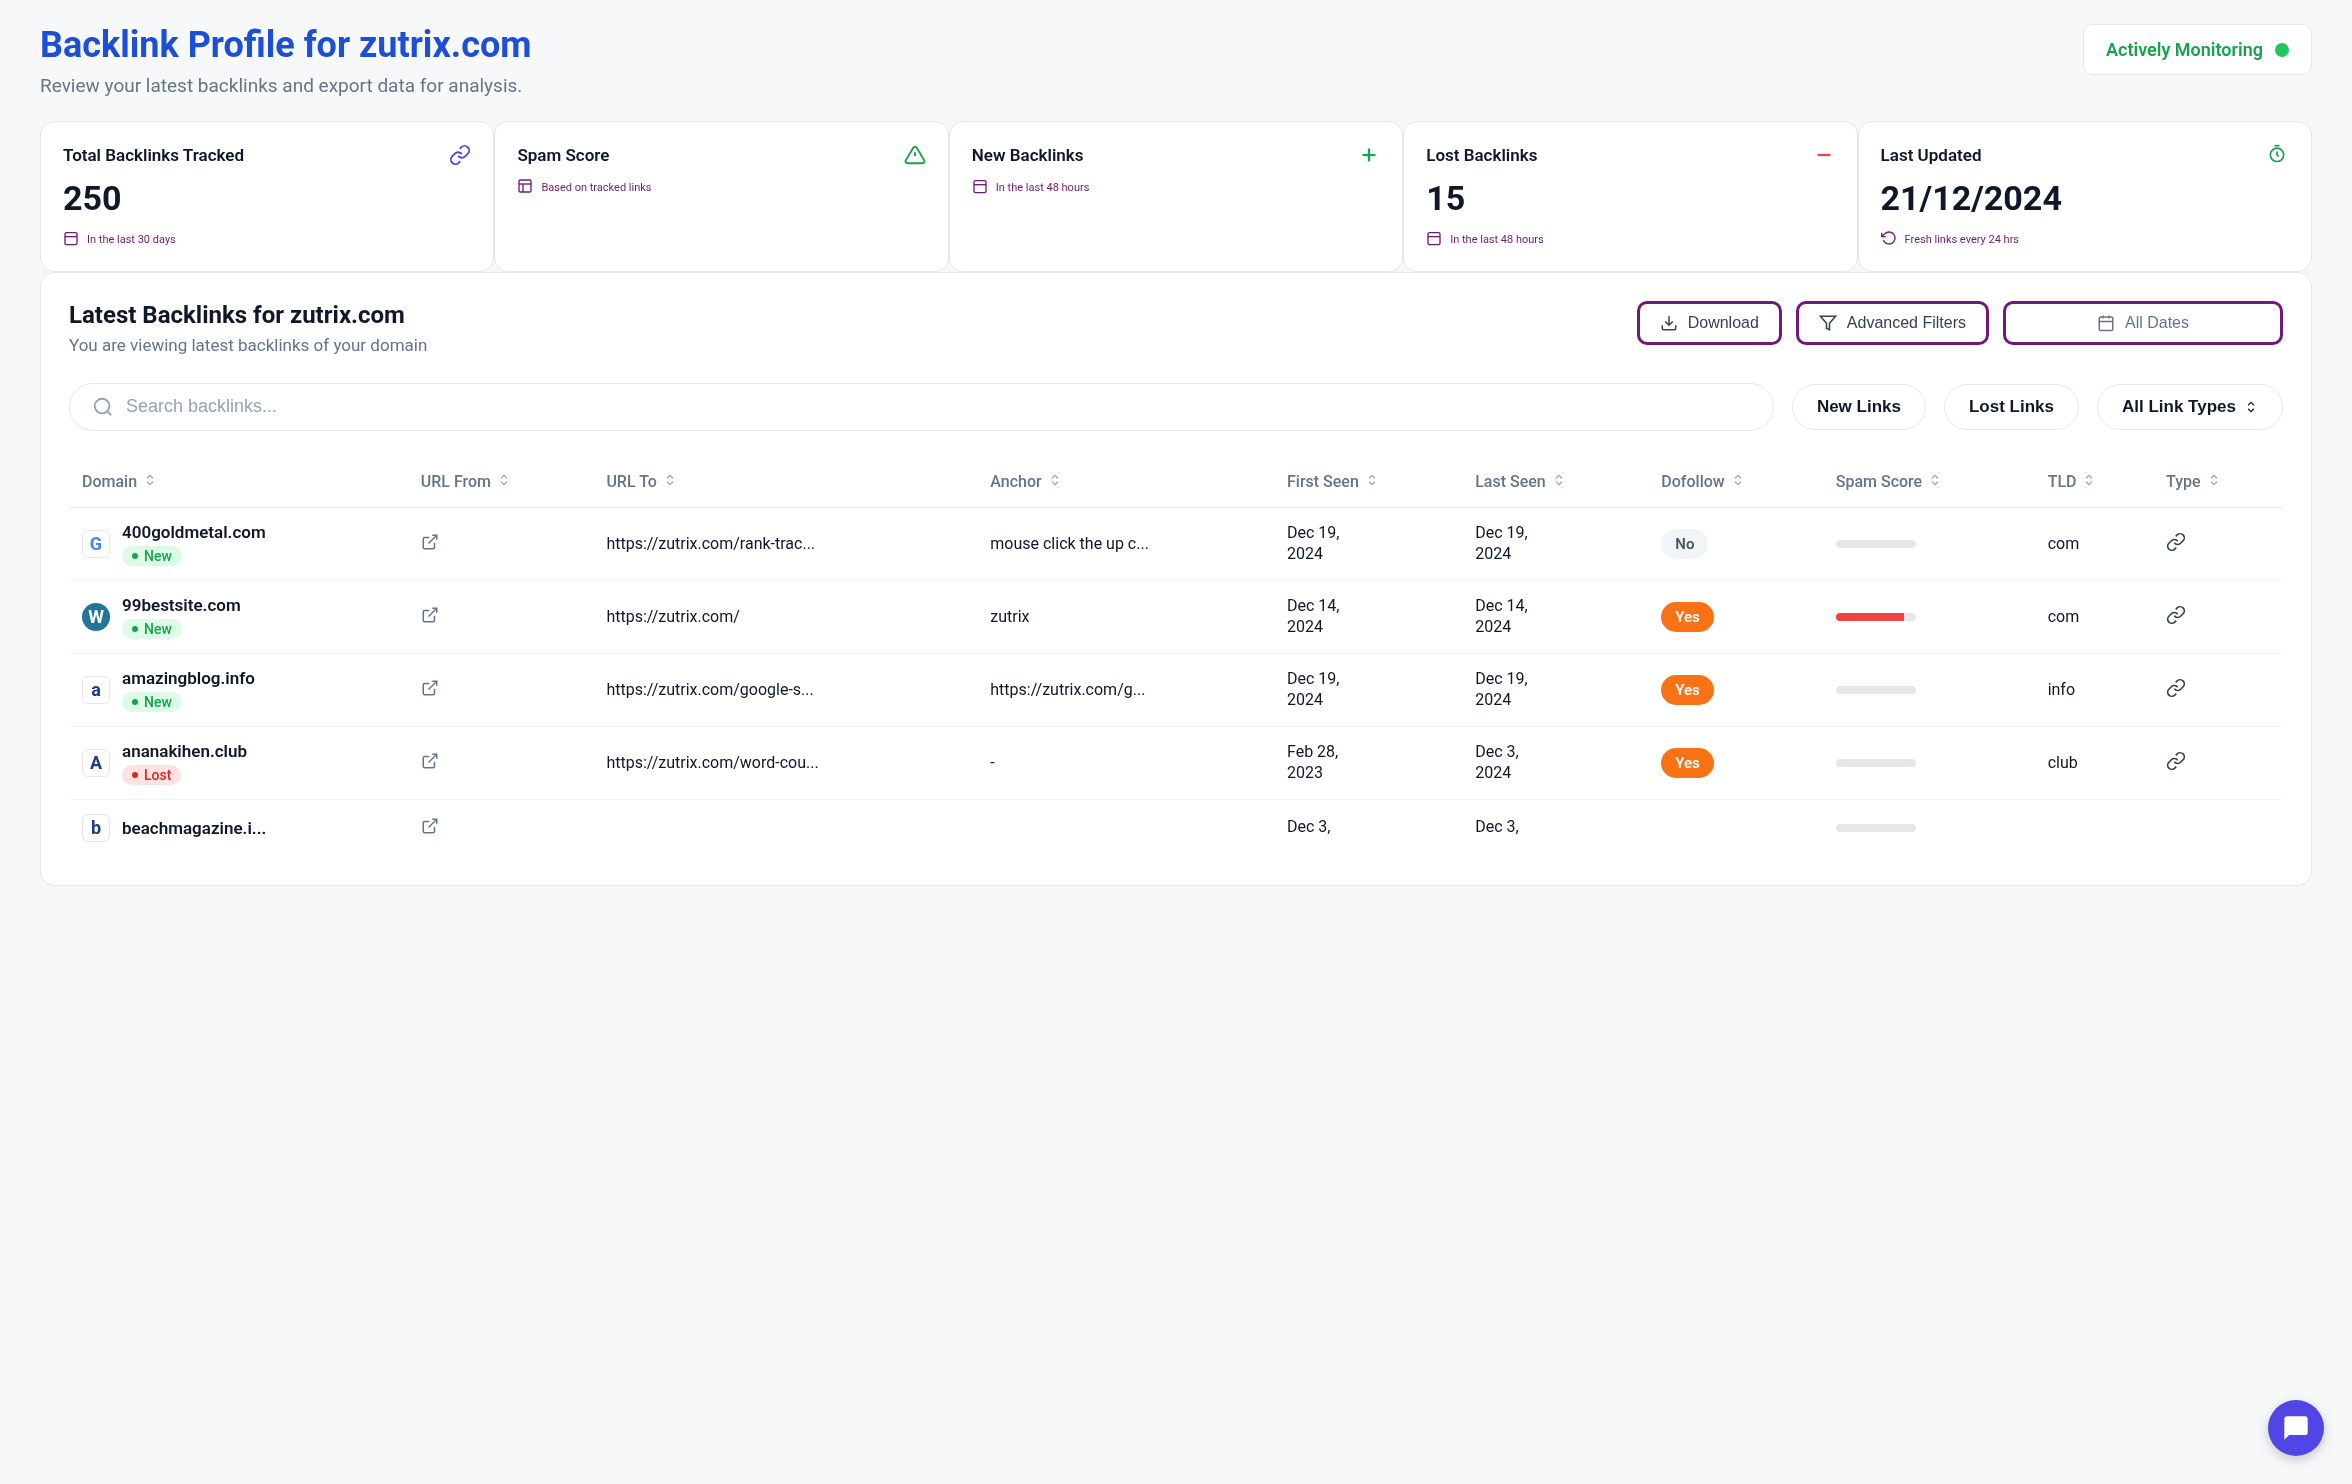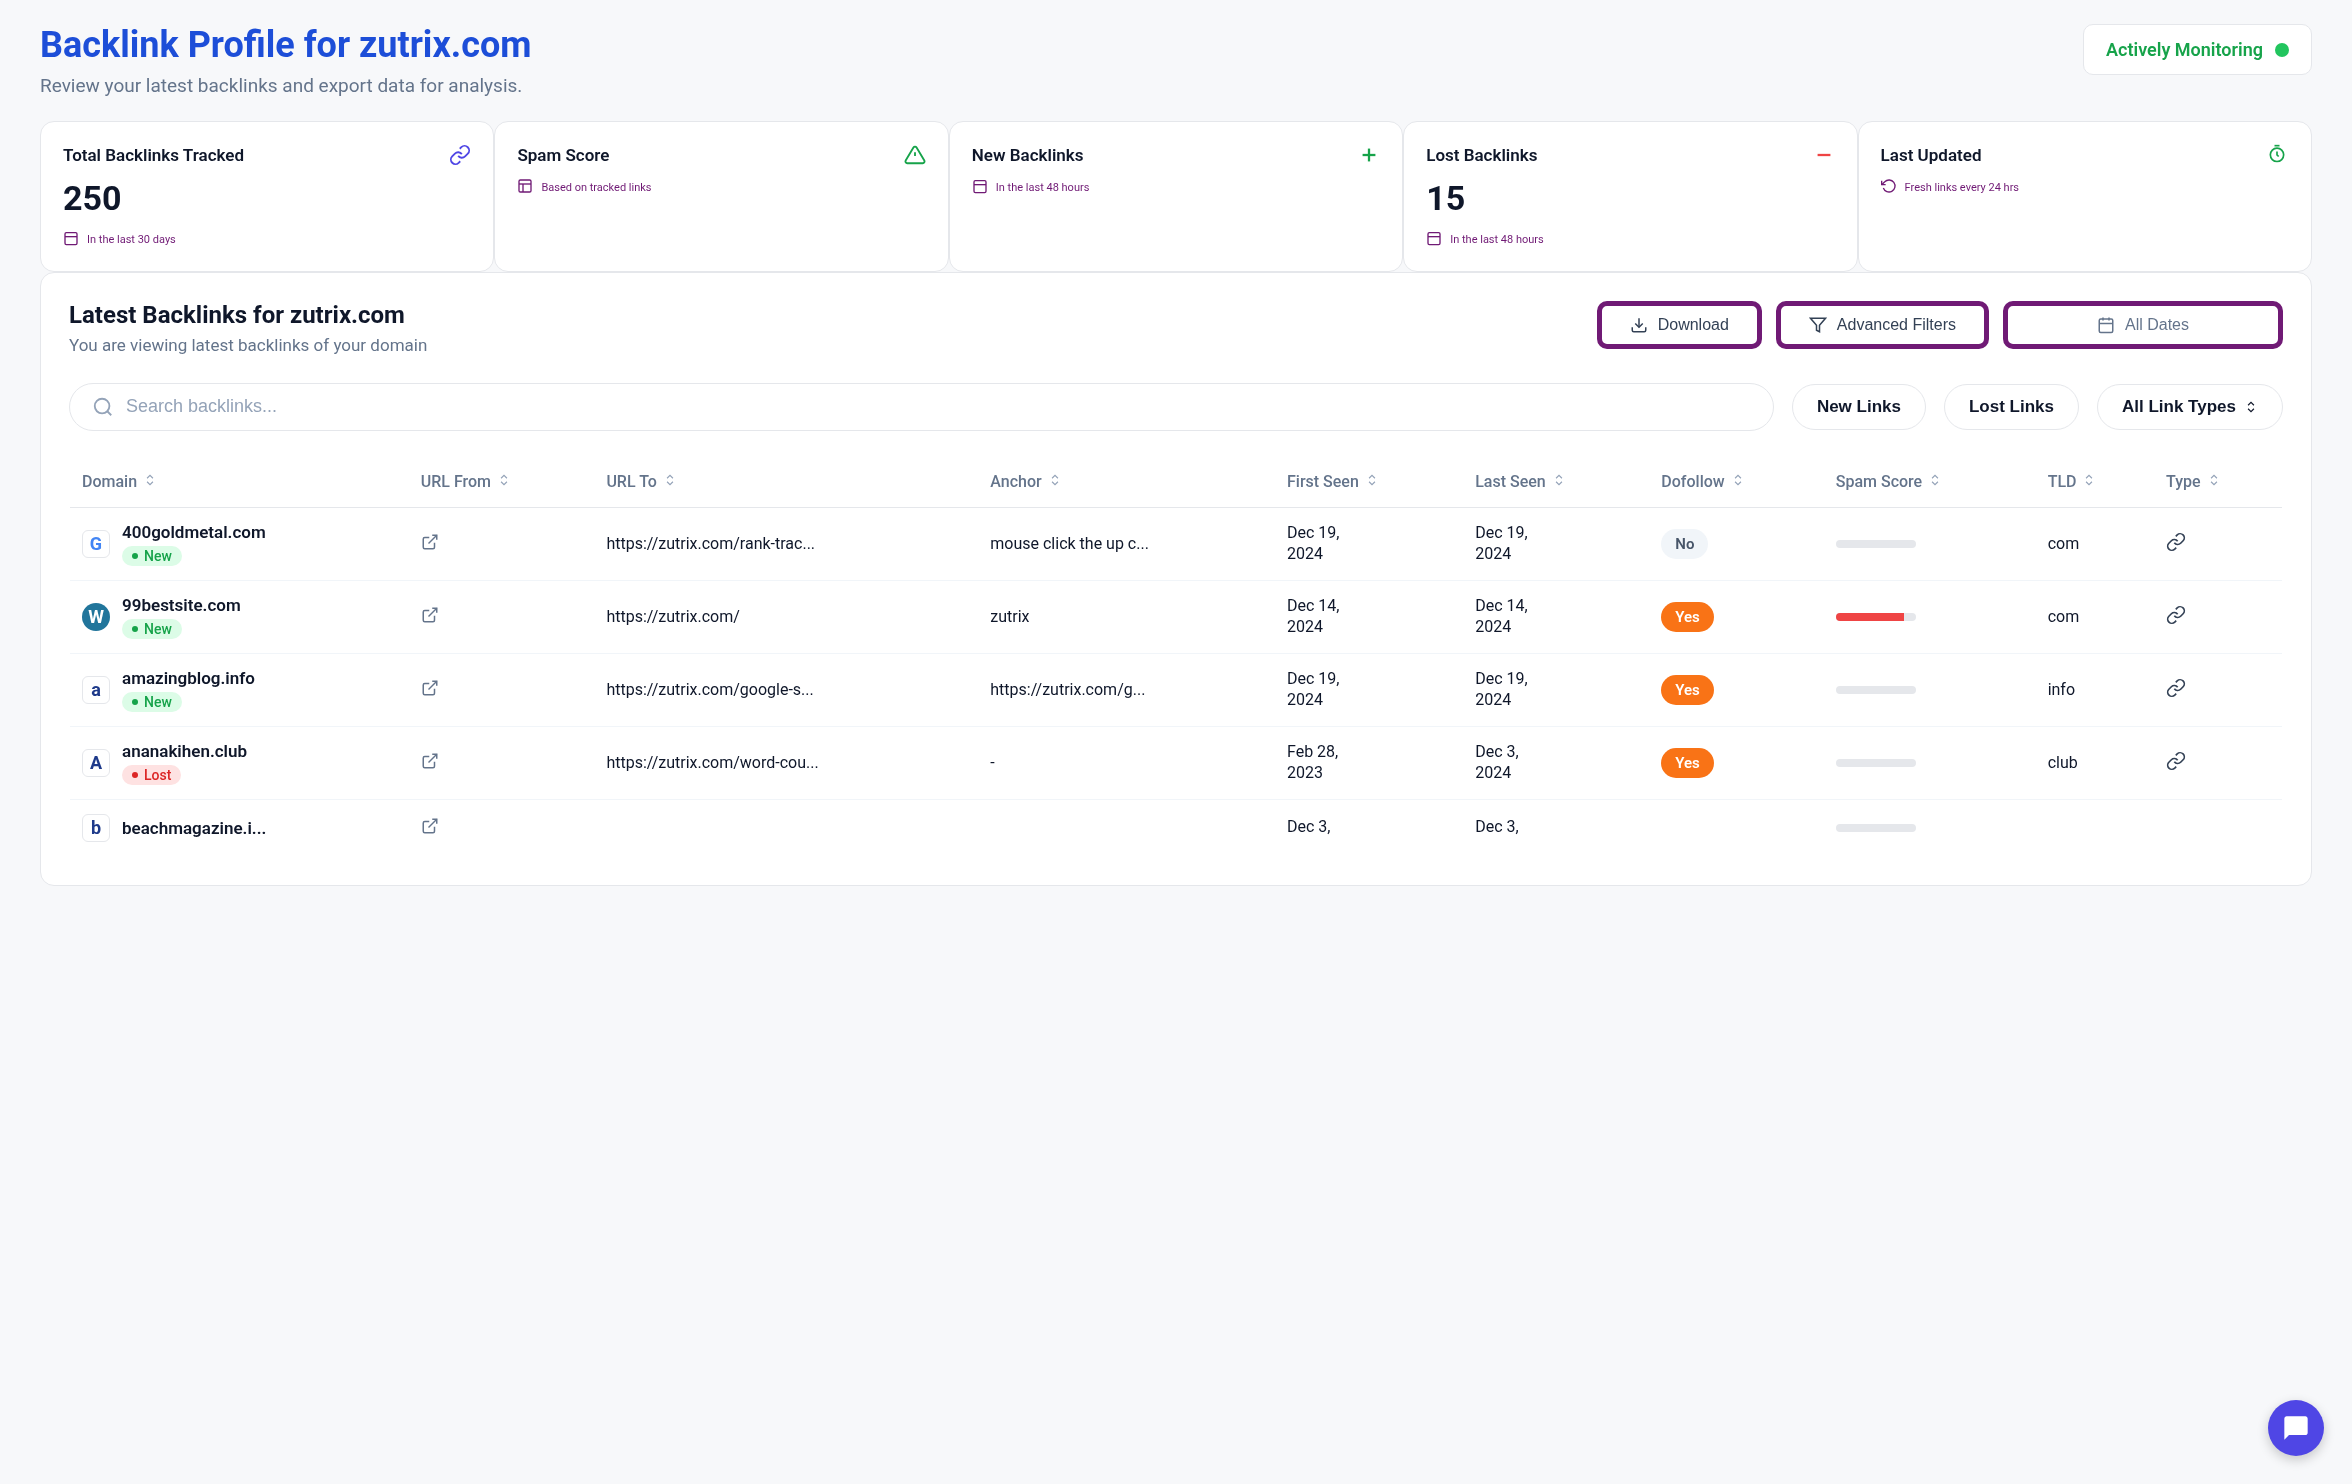--- a/index.html
+++ b/index.html
@@ -17,21 +17,21 @@
 .stat-label { font-size: 17px; font-weight: 600; color: #0f172a; line-height: 1.4; }
 .stat-icon { width: 22px; height: 22px; flex-shrink: 0; }
 .stat-value { font-size: 34px; font-weight: 700; margin-bottom: 12px; }
 .stat-note { font-size: 11px; color: #701a75; display: flex; align-items: center; gap: 8px; }
 
 .panel { background: #fff; border: 1px solid #e5e7eb; border-radius: 14px; padding: 28px; }
 .panel-head { display: flex; justify-content: space-between; align-items: flex-start; margin-bottom: 28px; }
 .panel-title { font-size: 24px; font-weight: 700; margin-bottom: 6px; }
 .panel-sub { font-size: 17px; color: #64748b; }
 .panel-actions { display: flex; gap: 14px; }
-.btn { background: #fff; border: 5px solid #701a75; border-radius: 10px; padding: 10px 28px; font-size: 16px; font-weight: 500; display: flex; align-items: center; gap: 10px; cursor: pointer; color: #334155; }
+.btn { background: #fff; border: 3px solid #701a75; border-radius: 10px; padding: 10px 20px; font-size: 16px; font-weight: 500; display: flex; align-items: center; gap: 10px; cursor: pointer; color: #334155; }
 .btn-wide { min-width: 280px; justify-content: center; color: #64748b; }
 
 .filter-row { display: flex; gap: 18px; margin-bottom: 24px; align-items: center; }
 .search-box { flex: 1; display: flex; align-items: center; gap: 12px; border: 1px solid #e5e7eb; border-radius: 28px; padding: 12px 22px; }
 .search-box input { border: none; outline: none; font-size: 18px; flex: 1; color: #334155; background: transparent; }
 .search-box input::placeholder { color: #94a3b8; }
 .pill-btn { border: 1px solid #e5e7eb; background: #fff; border-radius: 24px; padding: 12px 24px; font-size: 17px; font-weight: 600; cursor: pointer; color: #0f172a; display: flex; align-items: center; gap: 8px; }
 
 .table { width: 100%; border-collapse: collapse; border: 1px solid #e5e7eb; border-radius: 10px; overflow: hidden; }
 .table th { text-align: left; font-size: 16px; font-weight: 500; color: #64748b; padding: 16px 12px; border-bottom: 1px solid #e5e7eb; vertical-align: middle; }
@@ -141,20 +141,21 @@
     </div>
     <div class="stat-card">
       <div class="stat-head">
         <div class="stat-label">Last Updated</div>
         <div class="stat-icon" style="color:#16a34a"><svg width="20" height="20" viewBox="0 0 24 24" fill="none" stroke="currentColor" stroke-width="2">
             <circle cx="12" cy="13" r="8"></circle>
             <path d="M12 9v4l2 2"></path>
             <path d="M9 2h6"></path>
           </svg></div>
       </div>
+      <div class="stat-value">21/12/2024</div>
       <div class="stat-note">
         <span><svg width="16" height="16" viewBox="0 0 24 24" fill="none" stroke="currentColor" stroke-width="2">
             <polyline points="1 4 1 10 7 10"></polyline>
             <path d="M3.51 15a9 9 0 1 0 2.13-9.36L1 10"></path>
           </svg></span>
         <span>Fresh links every 24 hrs</span>
       </div>
     </div>
   </div>
 

